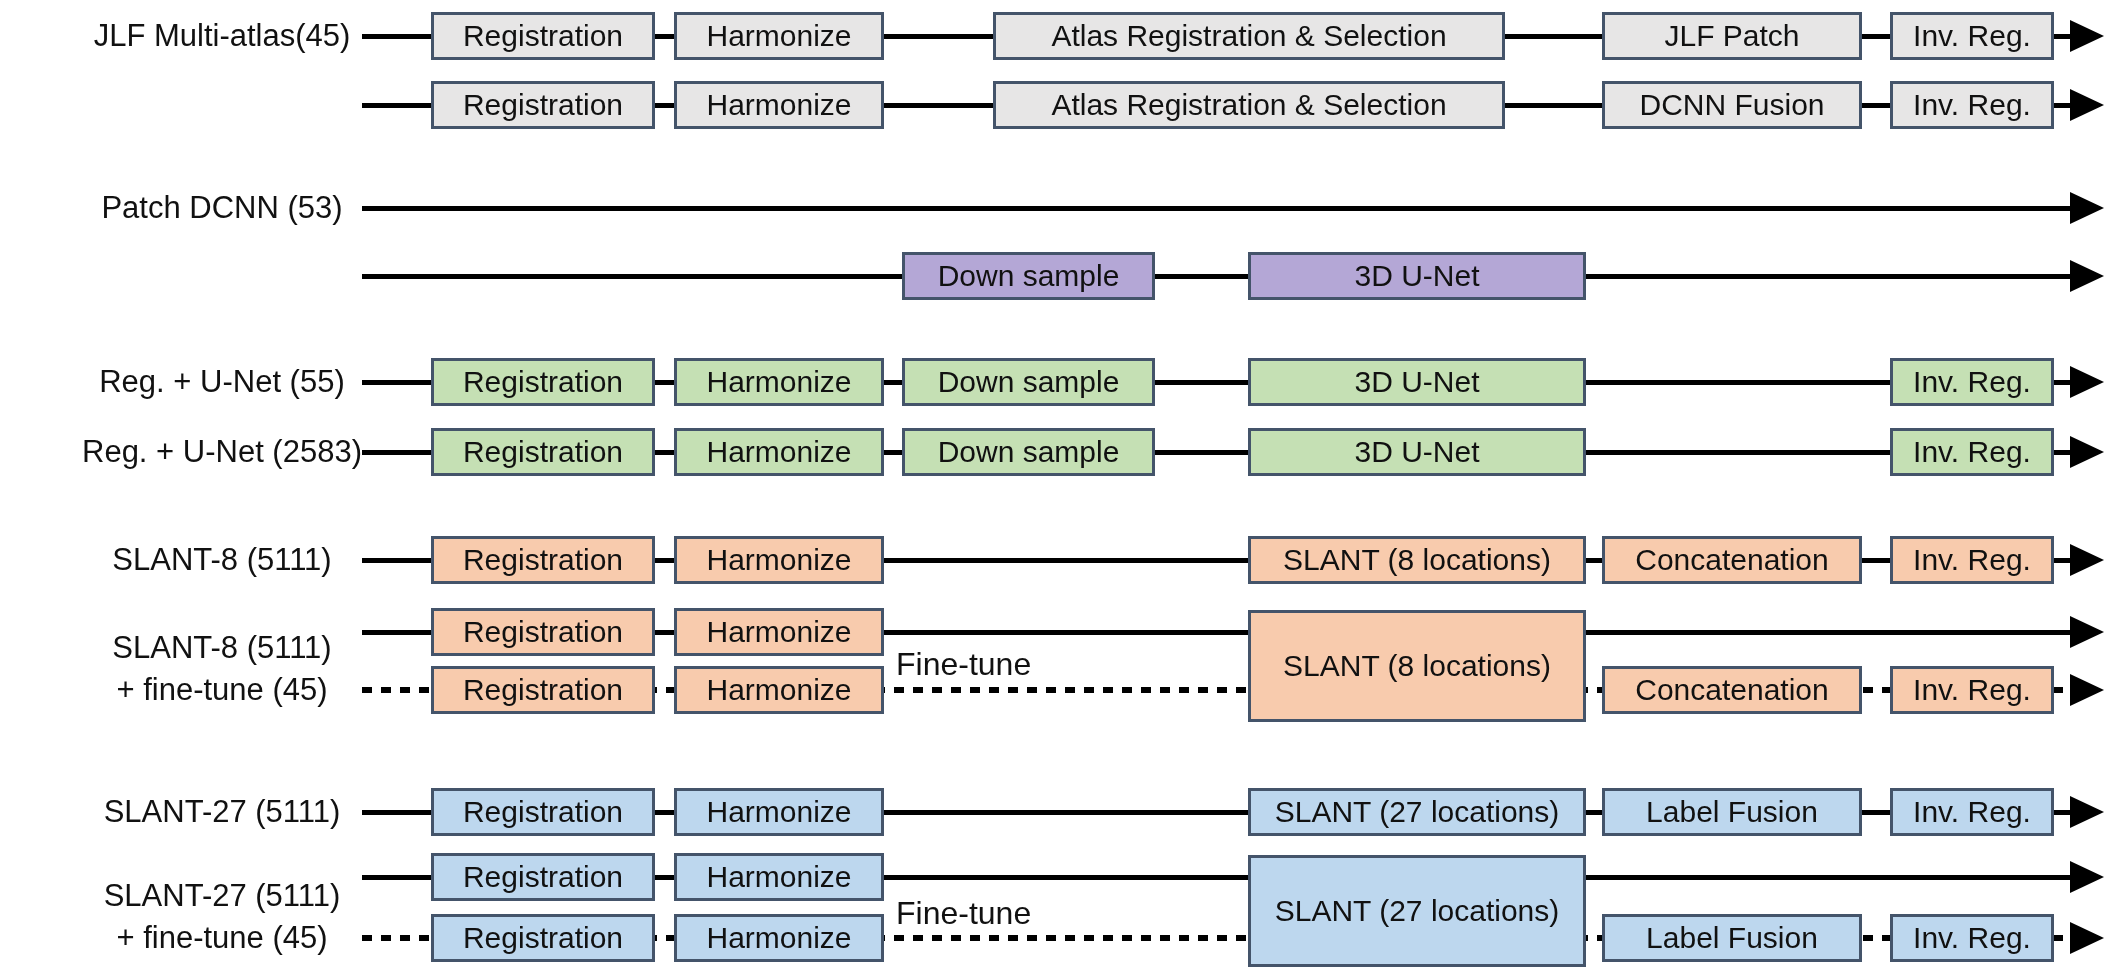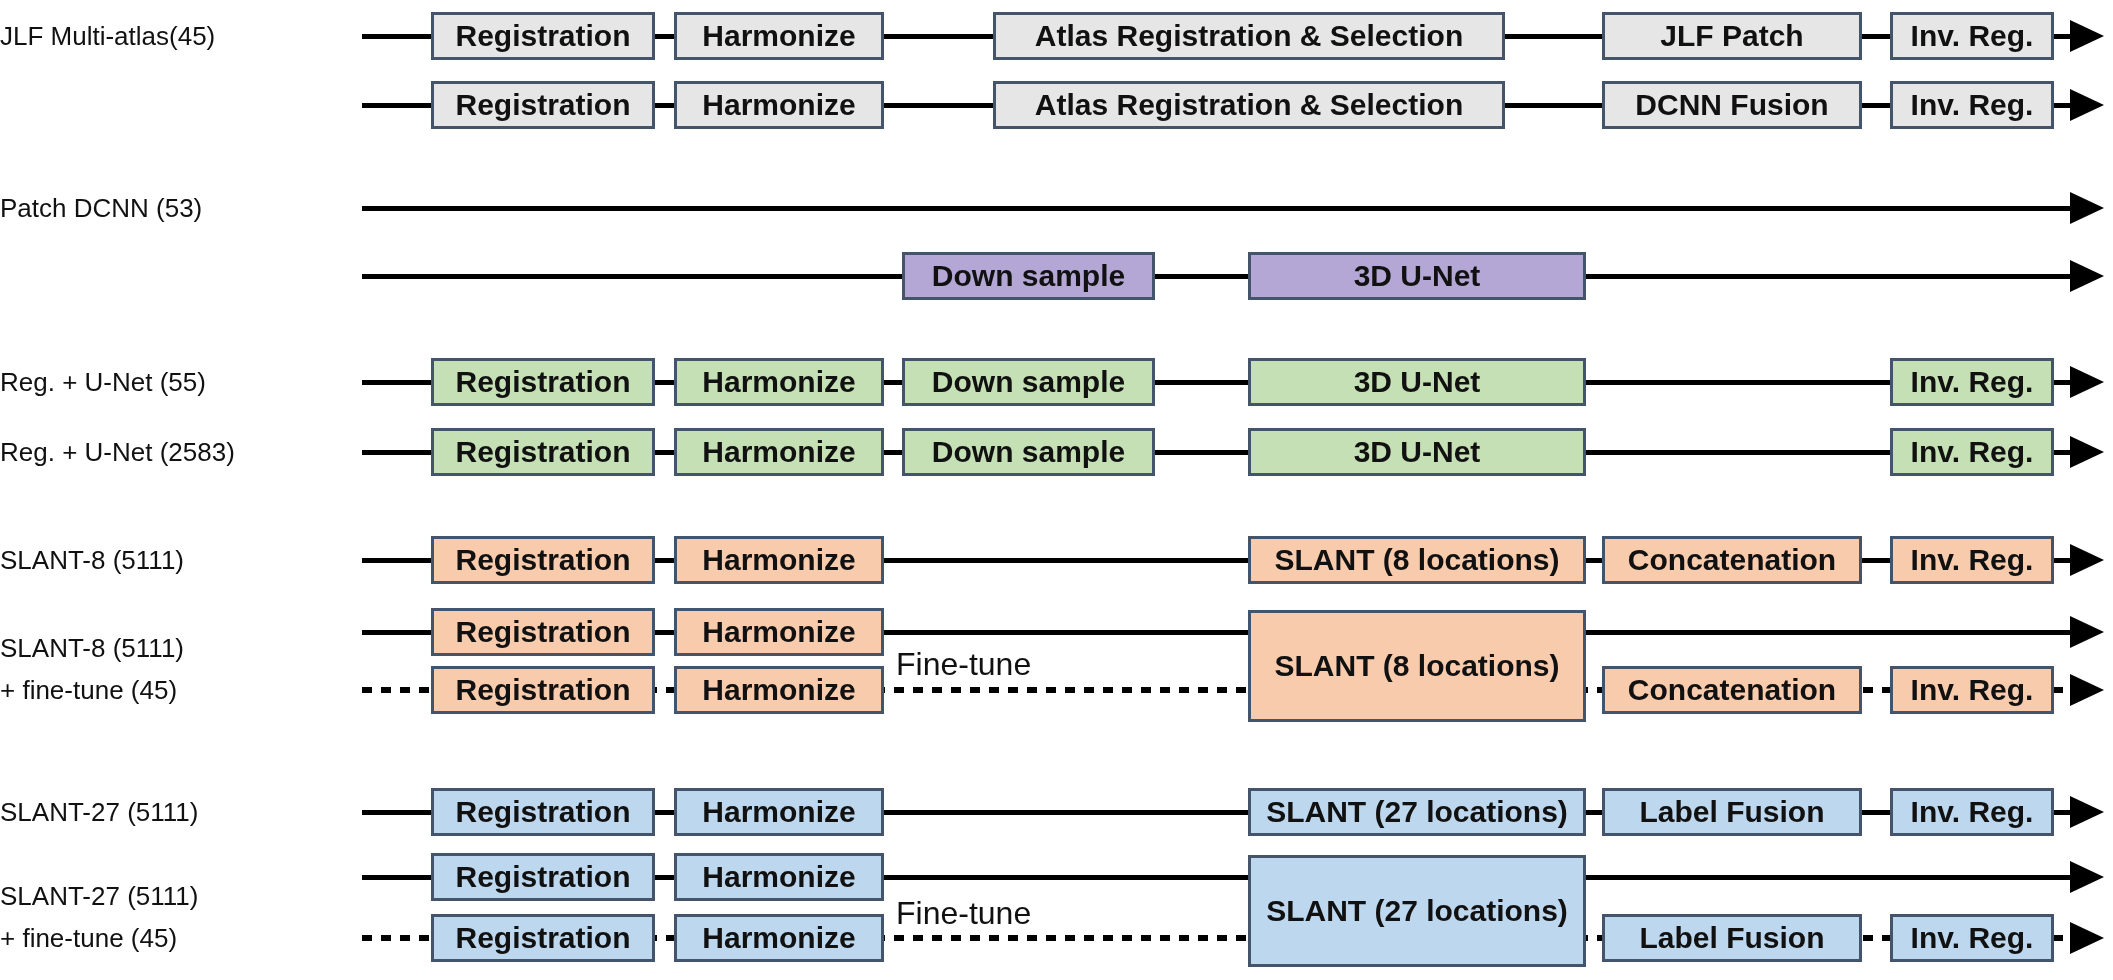--- a/index.html
+++ b/index.html
@@ -2,36 +2,36 @@
 <html><head>
 <meta charset="utf-8">
 <style>
   html,body{margin:0;padding:0;background:#ffffff;}
   #stage{
     position:relative;width:2113px;height:980px;background:#ffffff;
     font-family:"Liberation Sans",sans-serif;color:#111;overflow:hidden;
   }
   .lbl{
     position:absolute;left:0;width:348px;height:48px;line-height:48px;
-    text-align:left;font-size:26px;white-space:nowrap;
+    text-align:center;font-size:31px;white-space:nowrap;padding-left:48px;
   }
   .line{position:absolute;height:5px;background:#000;z-index:1;}
   .dotline{
     position:absolute;height:6px;z-index:1;
     background:repeating-linear-gradient(90deg,#000 0 10px,transparent 10px 19px);
   }
   .ah{
     position:absolute;width:0;height:0;z-index:1;
     border-top:16px solid transparent;border-bottom:16px solid transparent;
     border-left:34px solid #000;
   }
   .box{
     position:absolute;height:48px;box-sizing:border-box;border:3px solid #44546A;
     display:flex;align-items:center;justify-content:center;
-    font-size:30px;white-space:nowrap;z-index:2;font-weight:bold;
+    font-size:30px;white-space:nowrap;z-index:2;
   }
   .tall{height:112px;z-index:3;}
   .c-gray{background:#E7E6E6;}
   .c-purple{background:#B4A7D6;}
   .c-green{background:#C5E0B4;}
   .c-orange{background:#F8CBAD;}
   .c-blue{background:#BDD7EE;}
   .ft{
     position:absolute;width:350px;height:48px;line-height:48px;
     font-size:32px;z-index:2;

